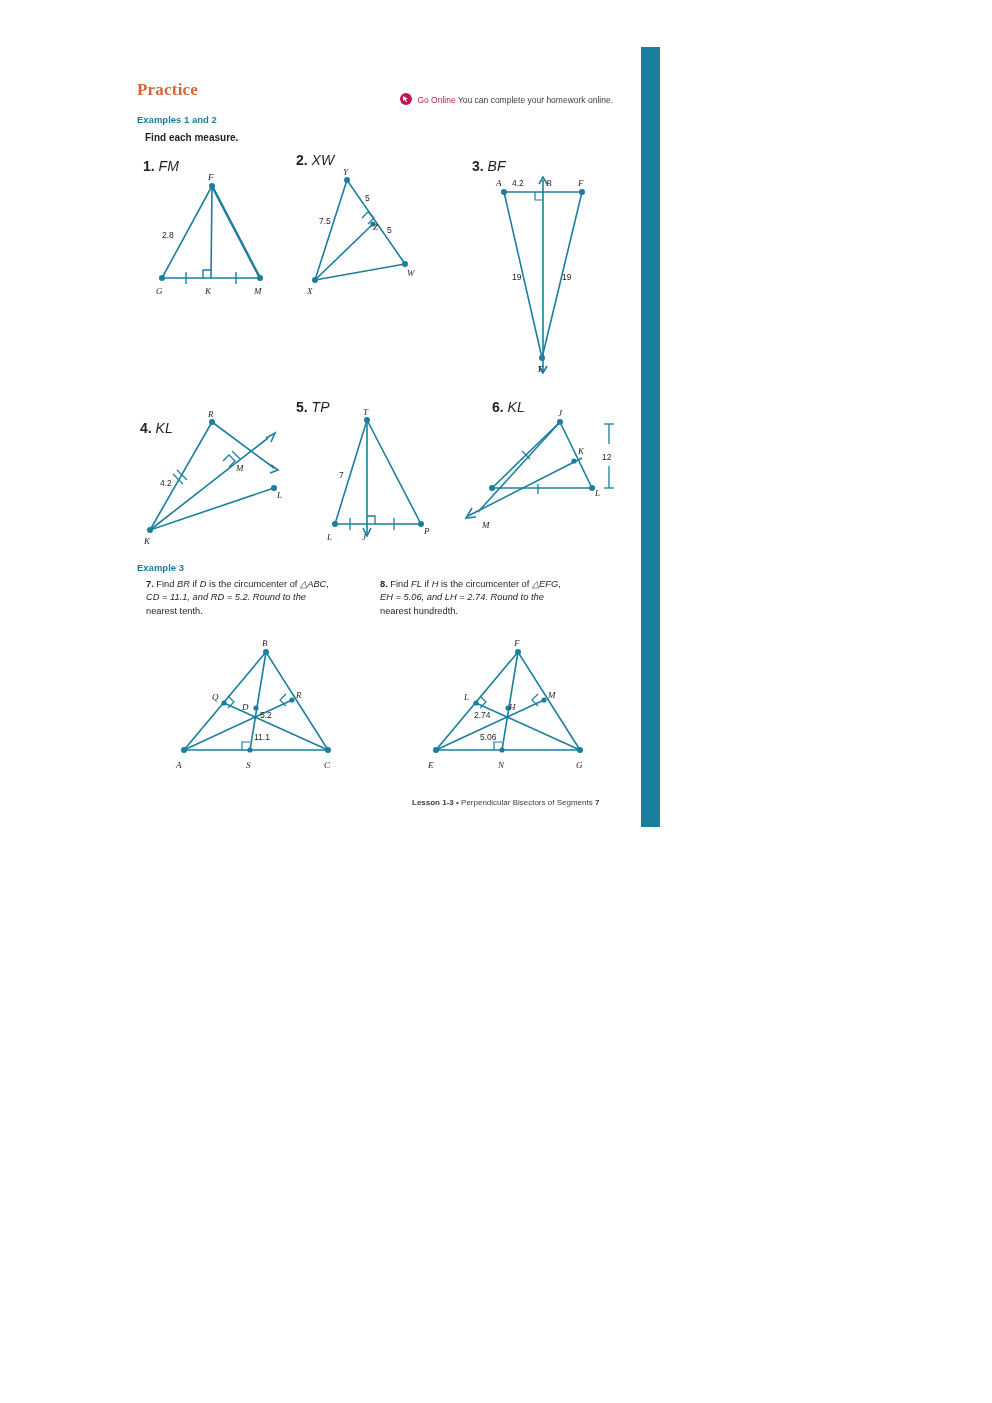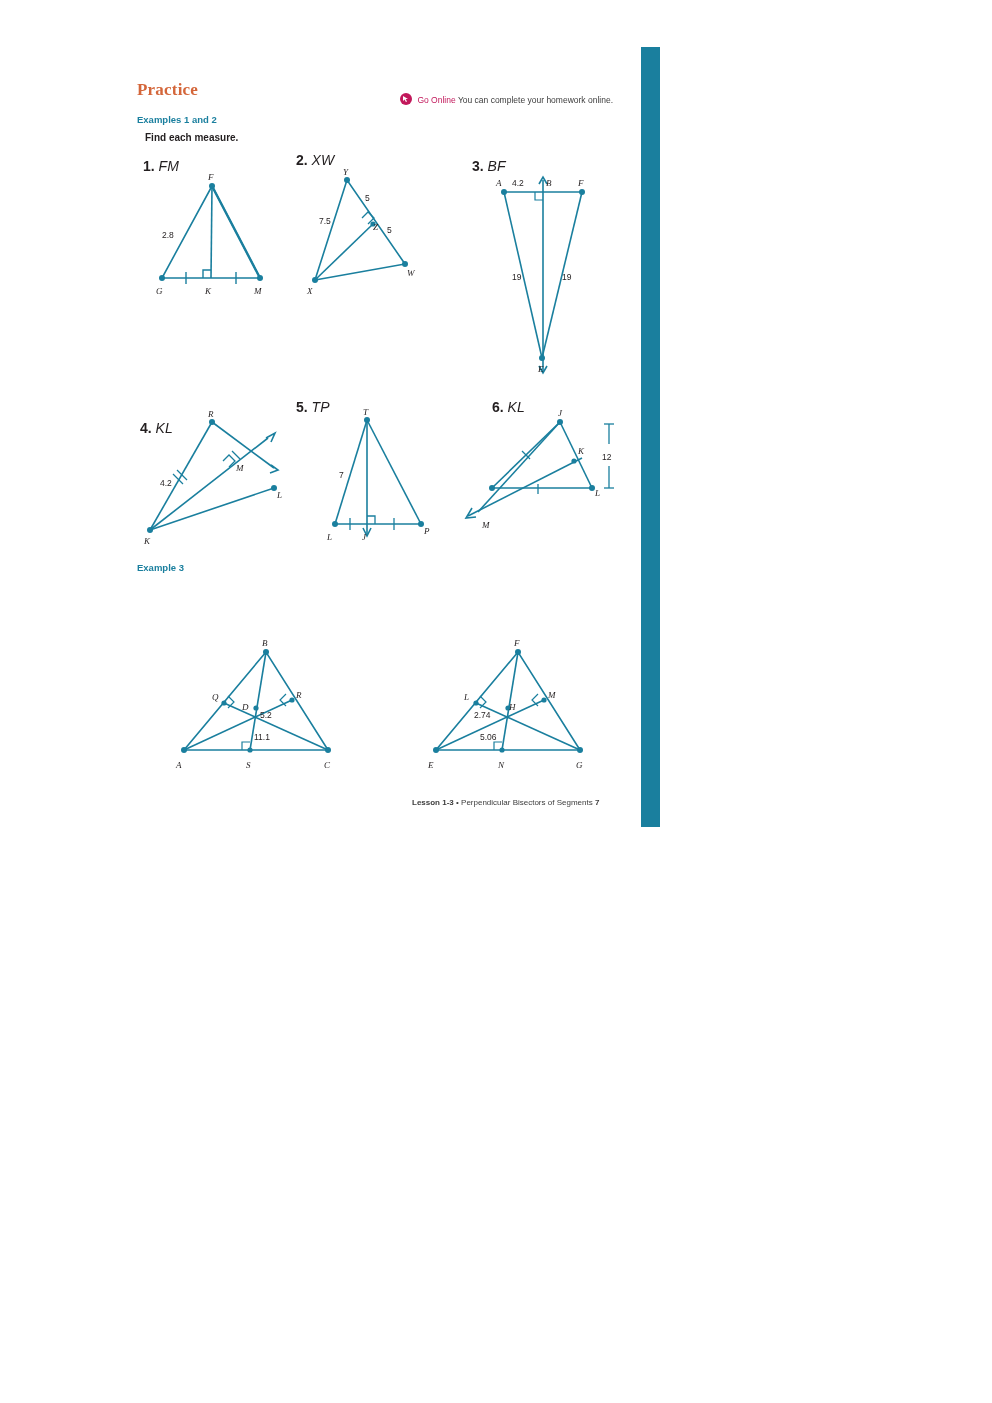--- a/index.html
+++ b/index.html
@@ -250,21 +250,33 @@
       <text class="tri-label" x="96" y="8">J</text>
       <text class="tri-label" x="116" y="46">K</text>
       <text class="num-label" x="140" y="52">12</text>
       <text class="tri-label" x="133" y="88">L</text>
       <text class="tri-label" x="20" y="120">M</text>
     </svg>
   </div>
 
   <div class="ex3-head">Example 3</div>
 
-
+  <div class="q-block" style="left:146px; top:578px; width:210px;">
+    <b>7.</b>
+    <span>Find </span><i>BR</i><span> if </span><i>D</i><span> is the circumcenter of </span><i>△ABC</i><span>,</span>
+    <div><i>CD = 11.1, and RD = 5.2. Round to the</i></div>
+    <div>nearest tenth.</div>
+  </div>
+
+  <div class="q-block" style="left:380px; top:578px; width:225px;">
+    <b>8.</b>
+    <span>Find </span><i>FL</i><span> if </span><i>H</i><span> is the circumcenter of </span><i>△EFG</i><span>,</span>
+    <div><i>EH = 5.06, and LH = 2.74. Round to the</i></div>
+    <div>nearest hundredth.</div>
+  </div>
 
   <div class="fig" style="left:172px; top:634px;">
     <svg width="170" height="145" viewBox="0 0 170 145">
       <g stroke="#1a7f9e" stroke-width="1.6" fill="none">
         <path d="M94 18 L12 116 L156 116 Z"></path>
         <line x1="94" y1="18" x2="78" y2="116"></line>
         <line x1="12" y1="116" x2="120" y2="66"></line>
         <line x1="156" y1="116" x2="52" y2="69"></line>
       </g>
       <g fill="#1a7f9e">

